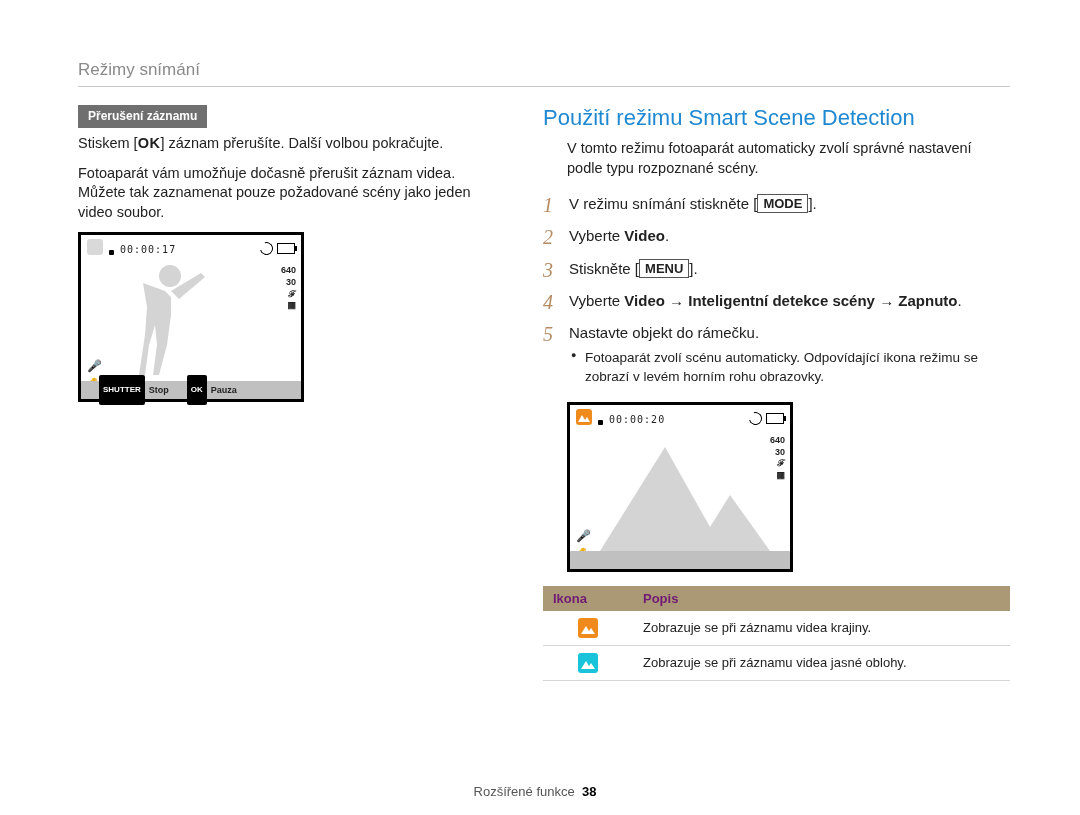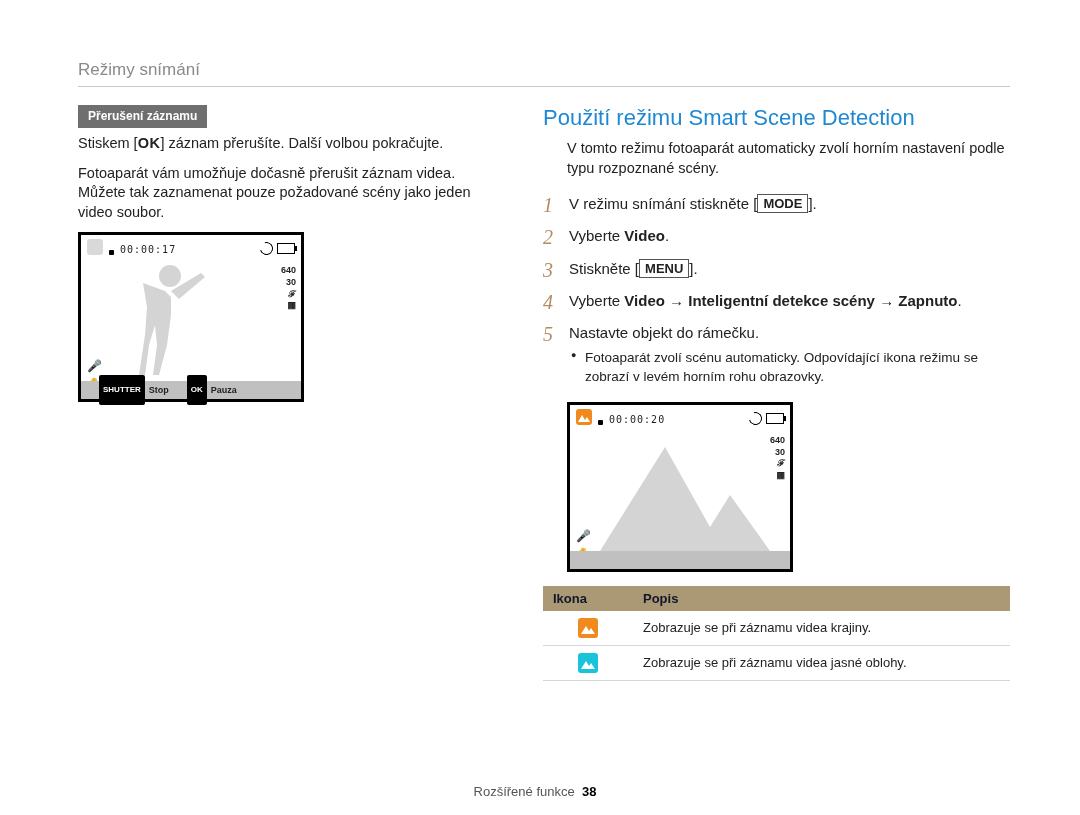--- a/index.html
+++ b/index.html
@@ -34,21 +34,21 @@
   .cyc{width:11px;height:11px;border:1.5px solid #000;border-radius:50%;border-left-color:transparent;transform:rotate(30deg);}
   .side-meta{position:absolute;right:5px;top:30px;font-size:9px;font-weight:bold;text-align:right;line-height:1.3;}
   .mic{position:absolute;left:6px;bottom:26px;font-size:12px;}
   .hand{position:absolute;left:6px;bottom:8px;font-size:12px;}
   .btm-bar{position:absolute;left:0;right:0;bottom:0;height:18px;background:#c0c0c0;display:flex;align-items:center;font-size:9px;font-weight:bold;}
   .btm-bar .k{background:#000;color:#fff;padding:9px 4px;margin:0 4px 0 18px;border-radius:2px;font-size:8px;line-height:12px;}
   .silhouette{position:absolute;left:54px;top:24px;}
   .mountains{position:absolute;left:0;right:0;bottom:18px;height:112px;}
   
   table.ico-table{border-collapse:collapse;width:100%;margin-top:14px;font-size:13px;}
-  table.ico-table th{background:#ab9874;color:#0f172a;text-align:left;font-weight:bold;padding:5px 10px;}
+  table.ico-table th{background:#ab9874;color:#701a75;text-align:left;font-weight:bold;padding:5px 10px;}
   table.ico-table td{border-bottom:1px solid #d6d6d6;padding:7px 10px;}
   .cell-ico{width:20px;height:20px;border-radius:3px;display:inline-block;vertical-align:middle;}
   .cell-ico.orange{background:#f08a1d;}
   .cell-ico.cyan{background:#19c3da;}
   .footer{position:absolute;bottom:16px;left:0;right:10px;text-align:center;font-size:13px;color:#555;}
   .footer b{color:#000;}
 </style>
 </head>
 <body>
 
@@ -89,21 +89,21 @@
           <span class="k">SHUTTER</span>
           <span>Stop</span>
           <span class="k" style="margin-left:18px">OK</span>
           <span>Pauza</span>
         </div>
       </div>
     </div>
 
     <div class="col-right">
       <h2 class="heading">Použití režimu Smart Scene Detection</h2>
-      <p class="para" style="padding-left:24px">V tomto režimu fotoaparát automaticky zvolí horním nastavení podle typu rozpoznané scény.</p>
+      <p class="para" style="padding-left:24px">V tomto režimu fotoaparát automaticky zvolí správné nastavení podle typu rozpoznané scény.</p>
 
       <ol class="steps">
         <li>
           <span>V režimu snímání stiskněte [</span><span class="keycap">MODE</span><span>].</span>
         </li>
         <li>
           <span>Vyberte </span><strong>Video</strong><span>.</span>
         </li>
         <li>
           <span>Stiskněte [</span><span class="keycap">MENU</span><span>].</span>

